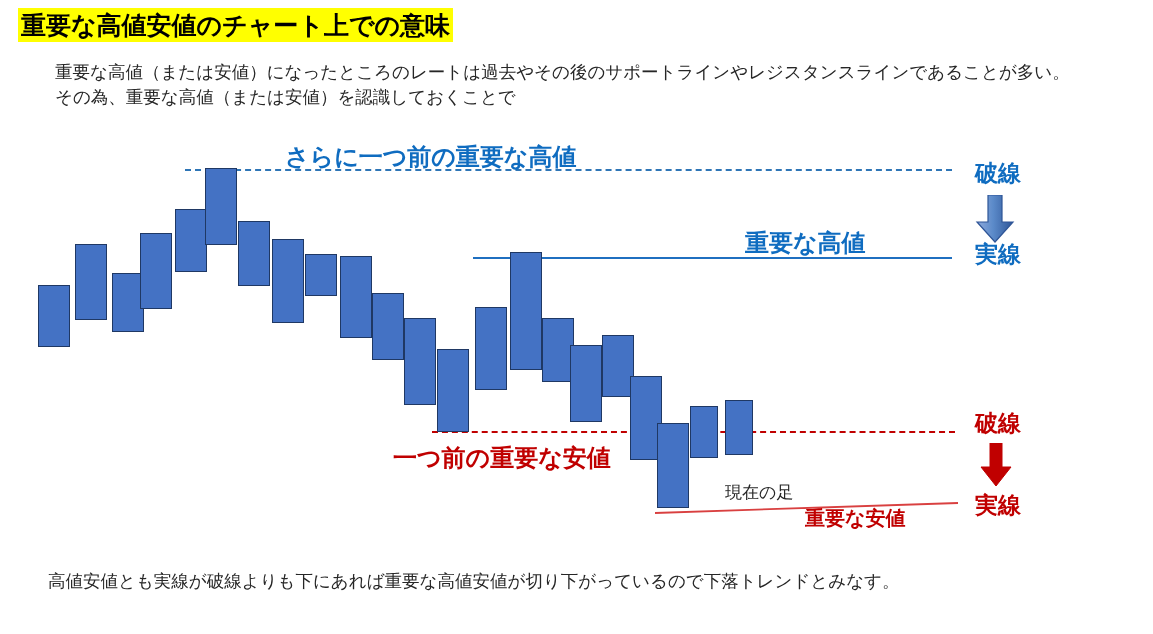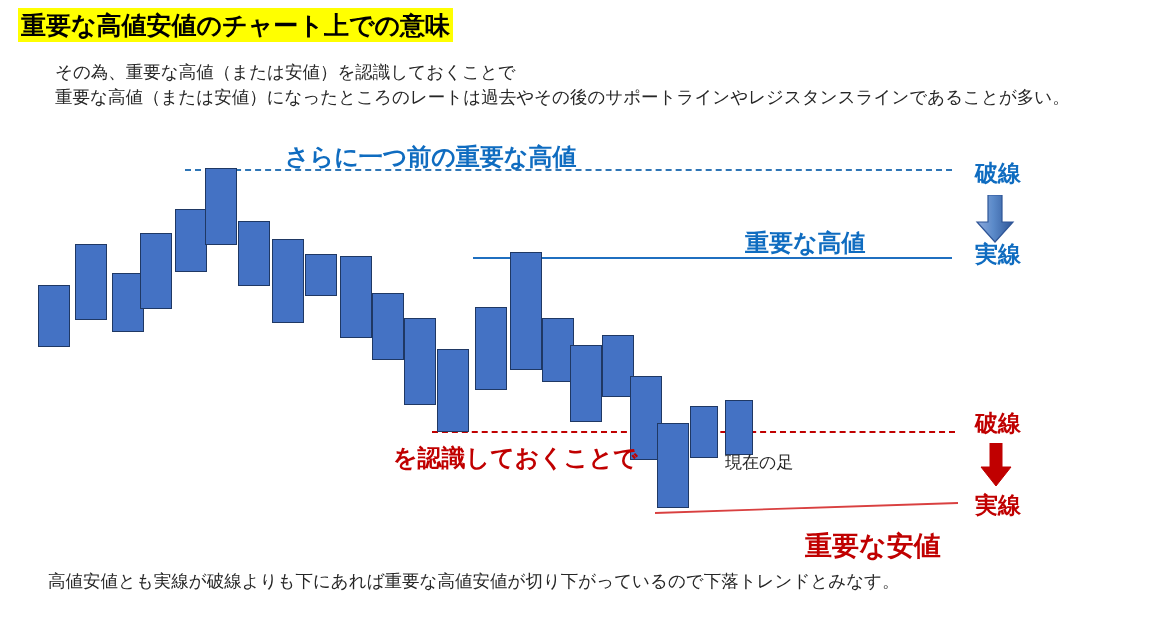--- a/index.html
+++ b/index.html
@@ -107,27 +107,26 @@
     text-align: right;
   }
   .lbl-prev-low {
     left: 393px;
     top: 442px;
     font-size: 24px;
   }
   .lbl-imp-low {
     left: 805px;
     top: 505px;
-    font-size: 27px;
-    margin-top: 23px;
+    font-size: 20px;
   }
   .lbl-current {
     position: absolute;
     left: 725px;
-    top: 451px;
+    top: 481px;
     font-size: 17px;
     color: #262626;
     white-space: nowrap;
     font-weight: normal;
   }
 
   
   .legend-text {
     position: absolute;
     font-weight: bold;
@@ -164,22 +163,22 @@
 </head>
 <body>
 
 <div id="page">
 
   <div class="title-wrap">
     <span class="title-text">重要な高値安値のチャート上での意味</span>
   </div>
 
   <div class="intro">
+    <div>重要な高値（または安値）になったところのレートは過去やその後のサポートラインやレジスタンスラインであることが多い。</div>
     <div>その為、重要な高値（または安値）を認識しておくことで</div>
-    <div>重要な高値（または安値）になったところのレートは過去やその後のサポートラインやレジスタンスラインであることが多い。</div>
   </div>
 
   <div class="stage">
 
     <div class="hline dashed-blue" style="left:185px; top:169px; width:767px;"></div>
     <div class="hline solid-blue" style="left:473px; top:257px; width:479px;"></div>
     <div class="hline dashed-red" style="left:432px; top:431px; width:523px;"></div>
 
     <svg class="arrow" style="left:655px; top:495px;" width="305" height="26" viewBox="0 0 305 26">
       <line x1="0" y1="18" x2="303" y2="8" stroke="#D94040" stroke-width="1.8"></line>
@@ -203,21 +202,21 @@
     <div class="candle" style="left:542px; top:318px; width:32px; height:64px;"></div>
     <div class="candle" style="left:570px; top:345px; width:32px; height:77px;"></div>
     <div class="candle" style="left:602px; top:335px; width:32px; height:62px;"></div>
     <div class="candle" style="left:630px; top:376px; width:32px; height:84px;"></div>
     <div class="candle" style="left:657px; top:423px; width:32px; height:85px;"></div>
     <div class="candle" style="left:690px; top:406px; width:28px; height:52px;"></div>
     <div class="candle" style="left:725px; top:400px; width:28px; height:55px;"></div>
 
     <div class="lbl lbl-blue lbl-prev-high">さらに一つ前の重要な高値</div>
     <div class="lbl lbl-blue lbl-imp-high">重要な高値</div>
-    <div class="lbl lbl-red lbl-prev-low">を認識しておくことで</div>
+    <div class="lbl lbl-red lbl-prev-low">一つ前の重要な安値</div>
     <div class="lbl lbl-red lbl-imp-low">重要な安値</div>
     <div class="lbl-current">現在の足</div>
 
     <div class="legend-text legend-blue legend-hasen-blue">破線</div>
 
     <svg class="arrow" style="left:975px; top:195px;" width="40" height="48" viewBox="0 0 40 48">
       <defs>
         <linearGradient id="blueArrowGrad" x1="0" y1="0" x2="1" y2="0">
           <stop offset="0%" stop-color="#8FAADC"></stop>
           <stop offset="45%" stop-color="#5B8AC9"></stop>

